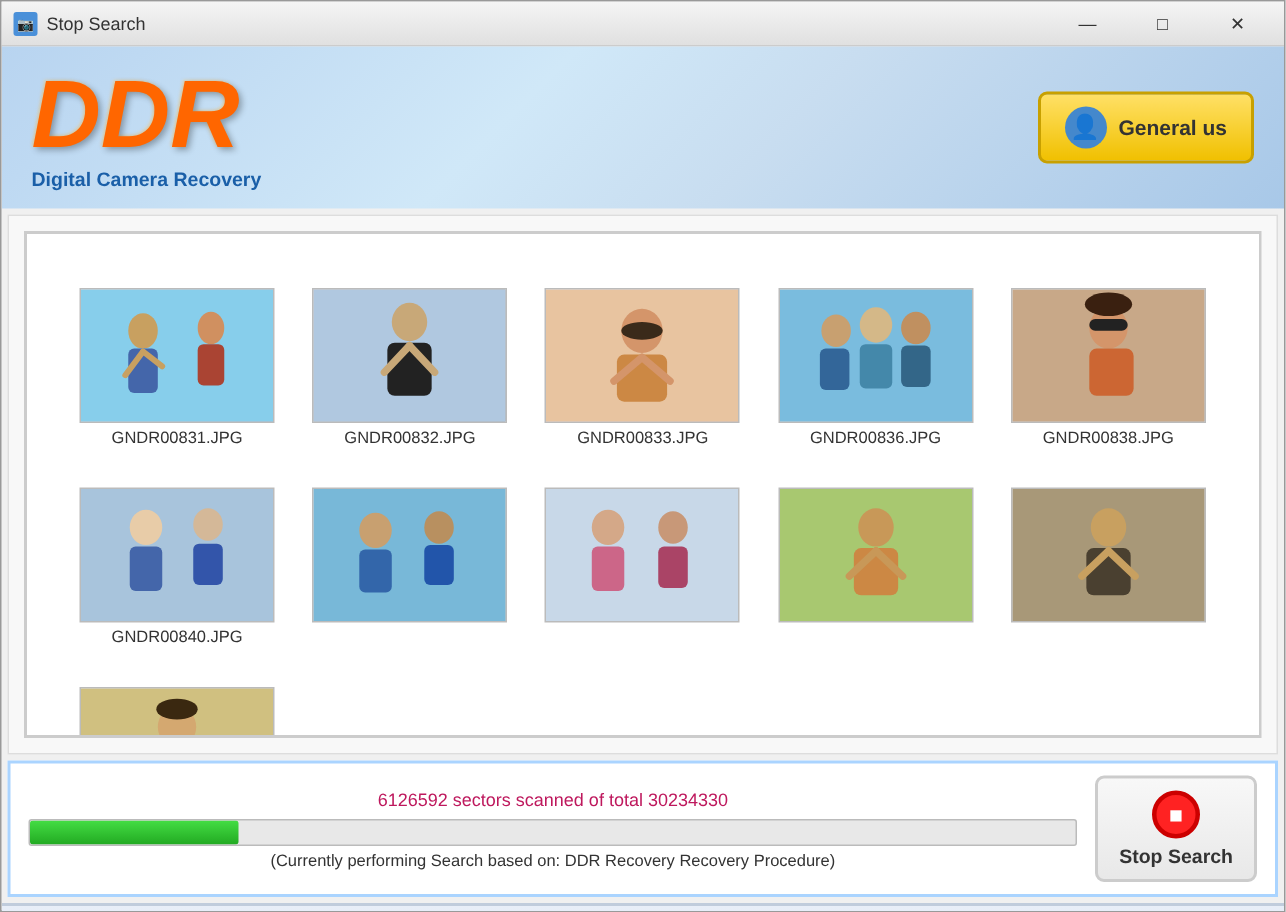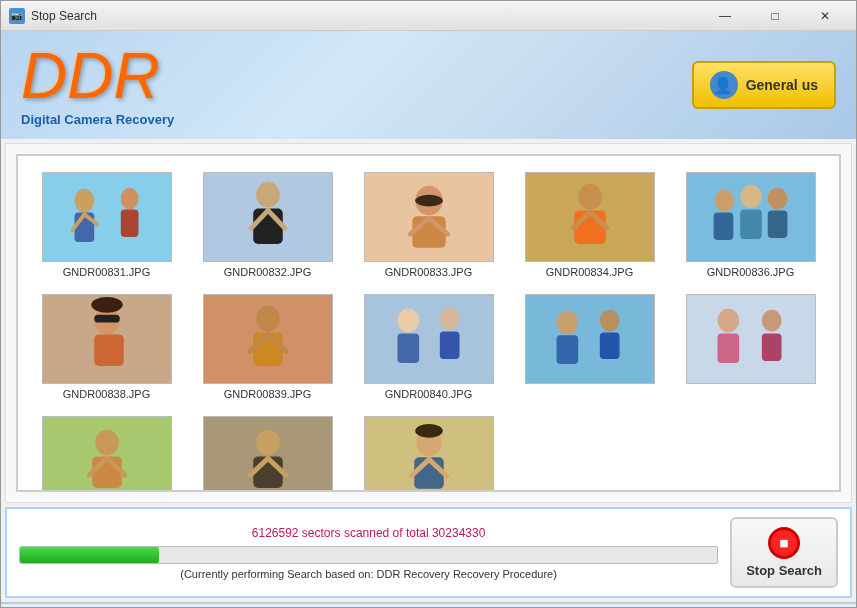--- a/index.html
+++ b/index.html
@@ -58,21 +58,21 @@
       justify-content: space-between;
       padding: 10px 20px;
       position: relative;
     }
     .header-left {
       display: flex;
       flex-direction: column;
     }
     .ddr-logo {
       font-size: 64px;
-      font-weight: normal;
+      font-weight: bold;
       color: #FF6600;
       text-shadow: 2px 2px 4px rgba(0,0,0,0.3), -1px -1px 2px rgba(255,200,100,0.5);
       line-height: 1;
       font-style: italic;
     }
     .app-subtitle {
       color: #1a5fa8;
       font-size: 13px;
       font-weight: bold;
       margin-top: 4px;
@@ -110,22 +110,22 @@
       border: 2px solid #ccc;
       background: white;
       height: 100%;
       overflow-y: scroll;
       display: flex;
       flex-direction: column;
     }
     .photo-grid {
       display: grid;
       grid-template-columns: repeat(5, 1fr);
-      gap: 0;
-      padding: 8px;
+      gap: 11px;
+      padding: 28px;
     }
     .photo-item {
       display: flex;
       flex-direction: column;
       align-items: center;
       padding: 8px 4px;
     }
     .photo-label {
       font-size: 11px;
       color: #333;
@@ -301,32 +301,20 @@
               <ellipse cx="65" cy="28" rx="14" ry="15" fill="#d4956a"></ellipse>
               <rect x="48" y="44" width="34" height="32" rx="5" fill="#cc8844"></rect>
               <ellipse cx="65" cy="28" rx="14" ry="6" fill="#3a2a1a"></ellipse>
               <line x1="65" y1="46" x2="46" y2="62" stroke="#d4956a" stroke-width="5" stroke-linecap="round"></line>
               <line x1="65" y1="46" x2="84" y2="62" stroke="#d4956a" stroke-width="5" stroke-linecap="round"></line>
             </svg>
           </div>
           <div class="photo-label">GNDR00833.JPG</div>
         </div>
         <div class="photo-item">
-          <div class="thumb-placeholder thumb-4">
-            <svg viewBox="0 0 130 90" xmlns="http://www.w3.org/2000/svg">
-              <rect width="130" height="90" fill="#c8a858"></rect>
-              <ellipse cx="65" cy="24" rx="12" ry="13" fill="#c89050"></ellipse>
-              <rect x="49" y="38" width="32" height="34" rx="5" fill="#f07020"></rect>
-              <line x1="65" y1="40" x2="48" y2="56" stroke="#c89050" stroke-width="5" stroke-linecap="round"></line>
-              <line x1="65" y1="40" x2="82" y2="56" stroke="#c89050" stroke-width="5" stroke-linecap="round"></line>
-            </svg>
-          </div>
-          <div class="photo-label">GNDR00834.JPG</div>
-        </div>
-        <div class="photo-item">
           <div class="thumb-placeholder thumb-6">
             <svg viewBox="0 0 130 90" xmlns="http://www.w3.org/2000/svg">
               <rect width="130" height="90" fill="#7ABCDE"></rect>
               <ellipse cx="38" cy="28" rx="10" ry="11" fill="#c8a070"></ellipse>
               <ellipse cx="65" cy="24" rx="11" ry="12" fill="#d4b888"></ellipse>
               <ellipse cx="92" cy="26" rx="10" ry="11" fill="#c09060"></ellipse>
               <rect x="27" y="40" width="20" height="28" rx="4" fill="#336699"></rect>
               <rect x="54" y="37" width="22" height="30" rx="4" fill="#4488aa"></rect>
               <rect x="82" y="38" width="20" height="28" rx="4" fill="#336688"></rect>
             </svg>
@@ -337,32 +325,20 @@
           <div class="thumb-placeholder thumb-8">
             <svg viewBox="0 0 130 90" xmlns="http://www.w3.org/2000/svg">
               <rect width="130" height="90" fill="#C8A888"></rect>
               <ellipse cx="65" cy="26" rx="13" ry="14" fill="#d4956a"></ellipse>
               <rect x="52" y="20" width="26" height="8" rx="4" fill="#222"></rect>
               <rect x="52" y="40" width="30" height="32" rx="5" fill="#cc6633"></rect>
               <ellipse cx="65" cy="10" rx="16" ry="8" fill="#3a2010"></ellipse>
             </svg>
           </div>
           <div class="photo-label">GNDR00838.JPG</div>
-        </div>
-        <div class="photo-item">
-          <div class="thumb-placeholder thumb-9">
-            <svg viewBox="0 0 130 90" xmlns="http://www.w3.org/2000/svg">
-              <rect width="130" height="90" fill="#D09068"></rect>
-              <ellipse cx="65" cy="24" rx="12" ry="13" fill="#c08848"></ellipse>
-              <rect x="50" y="38" width="30" height="34" rx="5" fill="#cc8822"></rect>
-              <line x1="65" y1="40" x2="47" y2="57" stroke="#c08848" stroke-width="5" stroke-linecap="round"></line>
-              <line x1="65" y1="40" x2="83" y2="57" stroke="#c08848" stroke-width="5" stroke-linecap="round"></line>
-            </svg>
-          </div>
-          <div class="photo-label">GNDR00839.JPG</div>
         </div>
         <div class="photo-item">
           <div class="thumb-placeholder thumb-10">
             <svg viewBox="0 0 130 90" xmlns="http://www.w3.org/2000/svg">
               <rect width="130" height="90" fill="#A8C4DC"></rect>
               <ellipse cx="44" cy="26" rx="11" ry="12" fill="#e8cca8"></ellipse>
               <ellipse cx="86" cy="24" rx="10" ry="11" fill="#d4b898"></ellipse>
               <rect x="33" y="39" width="22" height="30" rx="4" fill="#4466aa"></rect>
               <rect x="76" y="37" width="20" height="28" rx="4" fill="#3355aa"></rect>
             </svg>

